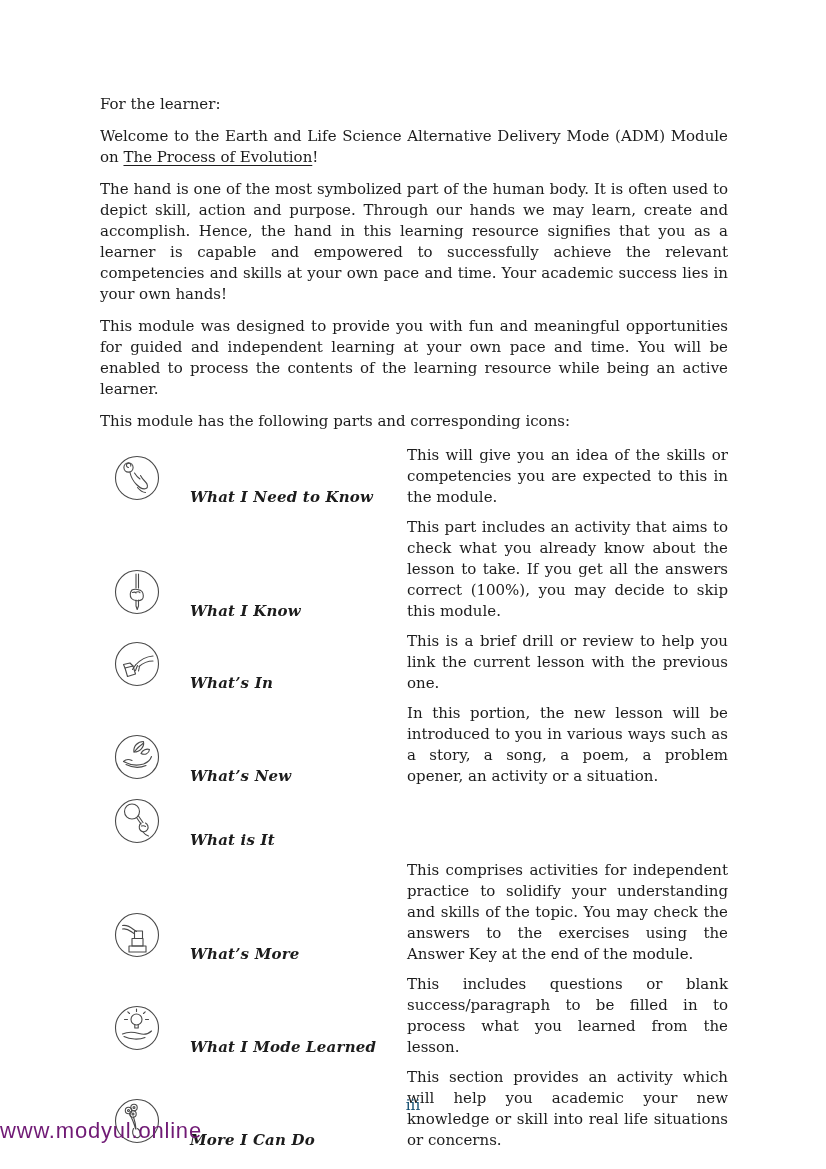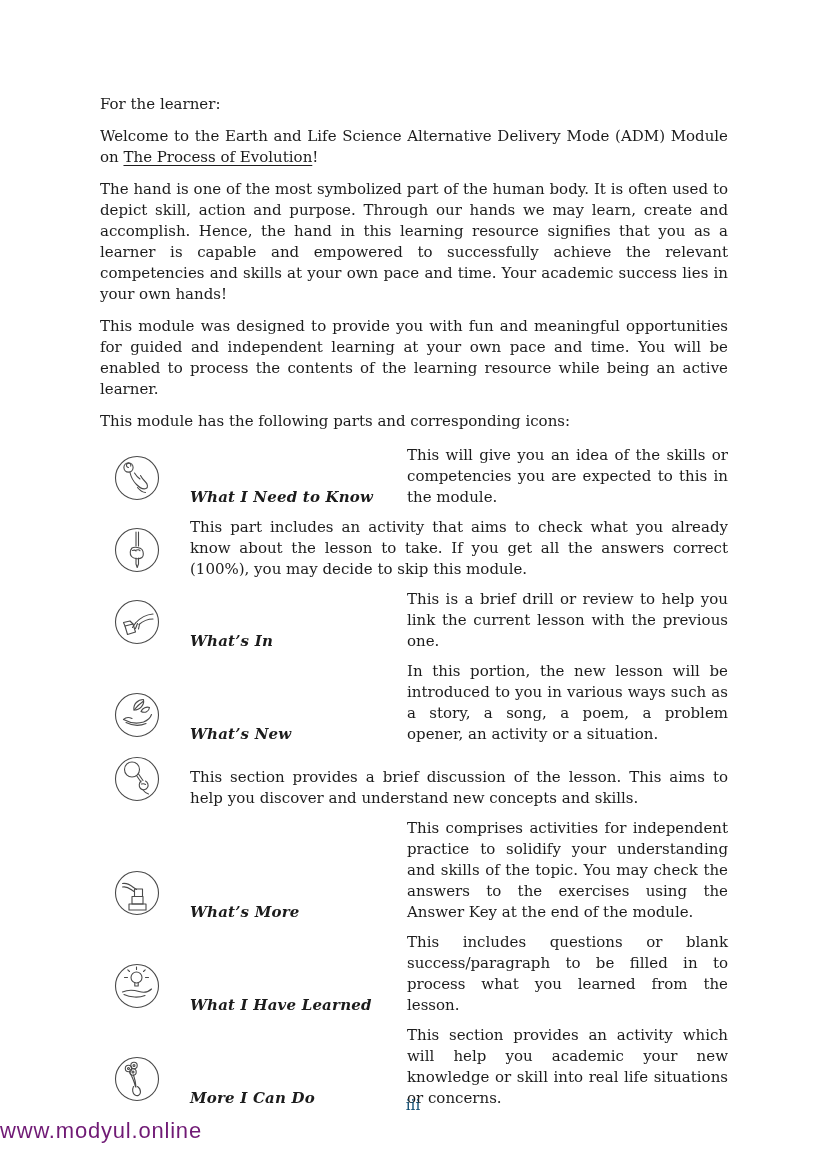--- a/index.html
+++ b/index.html
@@ -84,20 +84,21 @@
           <span class="icon-circle">
             <svg width="48" height="48" viewBox="0 0 48 48">
               <circle class="ic" cx="24" cy="24" r="21.5"></circle>
               <path class="ic" d="M23 6 L23 20 M25.5 6 L25.5 20"></path>
               <path class="ic" d="M23 32 L23 38 L24.2 41.5 L25.5 38 L25.5 32"></path>
               <path class="ic" d="M19 22 C17 24 16.5 28 18.5 30.5 C20.5 33 26.5 33.5 29 31.5 C31 30 30.5 25.5 29 23.5 C27.5 21.5 21.5 20.5 19 22 Z"></path>
               <path class="ic" d="M19.5 24.5 C21 24 22.5 24 23 25 M23.5 24 C25 23.5 26.5 23.8 27 24.8"></path>
             </svg>
           </span>
         </div>
+        <div class="label-cell">What I Know</div>
         <div class="desc-cell">This part includes an activity that aims to check what you already know about the lesson to take. If you get all the answers correct (100%), you may decide to skip this module.</div>
       </div>
 
       <div class="part-row">
         <div class="icon-cell">
           <span class="icon-circle">
             <svg width="48" height="48" viewBox="0 0 48 48">
               <circle class="ic" cx="24" cy="24" r="21.5"></circle>
               <path class="ic" d="M12 28 L20 26 L22.5 34 L14.5 36.5 Z"></path>
               <path class="ic" d="M12 28 L10.5 24.5 L17 23 L20 26"></path>
@@ -135,21 +136,21 @@
             <svg width="48" height="48" viewBox="0 0 48 48">
               <circle class="ic" cx="24" cy="24" r="21.5"></circle>
               <circle class="ic" cx="19" cy="14.5" r="7.5"></circle>
               <path class="ic" d="M23.5 20.5 L28 27 M25.5 19 L30 25.5"></path>
               <path class="ic" d="M28 26 C26 28 25.5 31.5 27.5 33.5 C29.5 35.5 33 35 34.5 32.5 C36 30 34.5 27 32.5 26"></path>
               <path class="ic" d="M28.5 29 C30 28.5 31.5 28.7 32.5 29.5"></path>
               <path class="ic" d="M30 35 C31.5 37 33.5 38.5 35.5 39"></path>
             </svg>
           </span>
         </div>
-        <div class="desc-cell">This section provides a brief discussion of the lesson. This aims to help you discover and understand new concepts and skills.</div>
+        <div class="label-cell">What is It</div>
       </div>
 
       <div class="part-row">
         <div class="icon-cell">
           <span class="icon-circle">
             <svg width="48" height="48" viewBox="0 0 48 48">
               <circle class="ic" cx="24" cy="24" r="21.5"></circle>
               <rect class="ic" x="16" y="35" width="17" height="6"></rect>
               <rect class="ic" x="19" y="27.5" width="11" height="7.5"></rect>
               <rect class="ic" x="21.5" y="20" width="8" height="7.5"></rect>
@@ -169,21 +170,21 @@
             <svg width="48" height="48" viewBox="0 0 48 48">
               <circle class="ic" cx="24" cy="24" r="21.5"></circle>
               <circle class="ic" cx="23.5" cy="15.5" r="5.5"></circle>
               <path class="ic" d="M21.8 20.7 L21.8 24 L25.2 24 L25.2 20.7"></path>
               <path class="ic" d="M23.5 7.5 L23.5 5 M16.5 9.5 L14.8 7.8 M30.5 9.5 L32.2 7.8 M14.5 15.5 L11.5 15.5 M32.5 15.5 L35.5 15.5"></path>
               <path class="ic" d="M9.5 30 C15 27.5 21 28 26 29.5 C31 31 35.5 30 38.5 27"></path>
               <path class="ic" d="M11 32.5 C17 35.5 26 36 32 33.5"></path>
             </svg>
           </span>
         </div>
-        <div class="label-cell">What I Have Learned</div>
+        <div class="label-cell">What I Mode Learned</div>
         <div class="desc-cell">This includes questions or blank success/paragraph to be filled in to process what you learned from the lesson.</div>
       </div>
 
       <div class="part-row">
         <div class="icon-cell">
           <span class="icon-circle">
             <svg width="48" height="48" viewBox="0 0 48 48">
               <circle class="ic" cx="24" cy="24" r="21.5"></circle>
               <circle class="ic" cx="15.5" cy="13.5" r="3.2"></circle>
               <circle class="ic" cx="21" cy="10.5" r="3.2"></circle>

